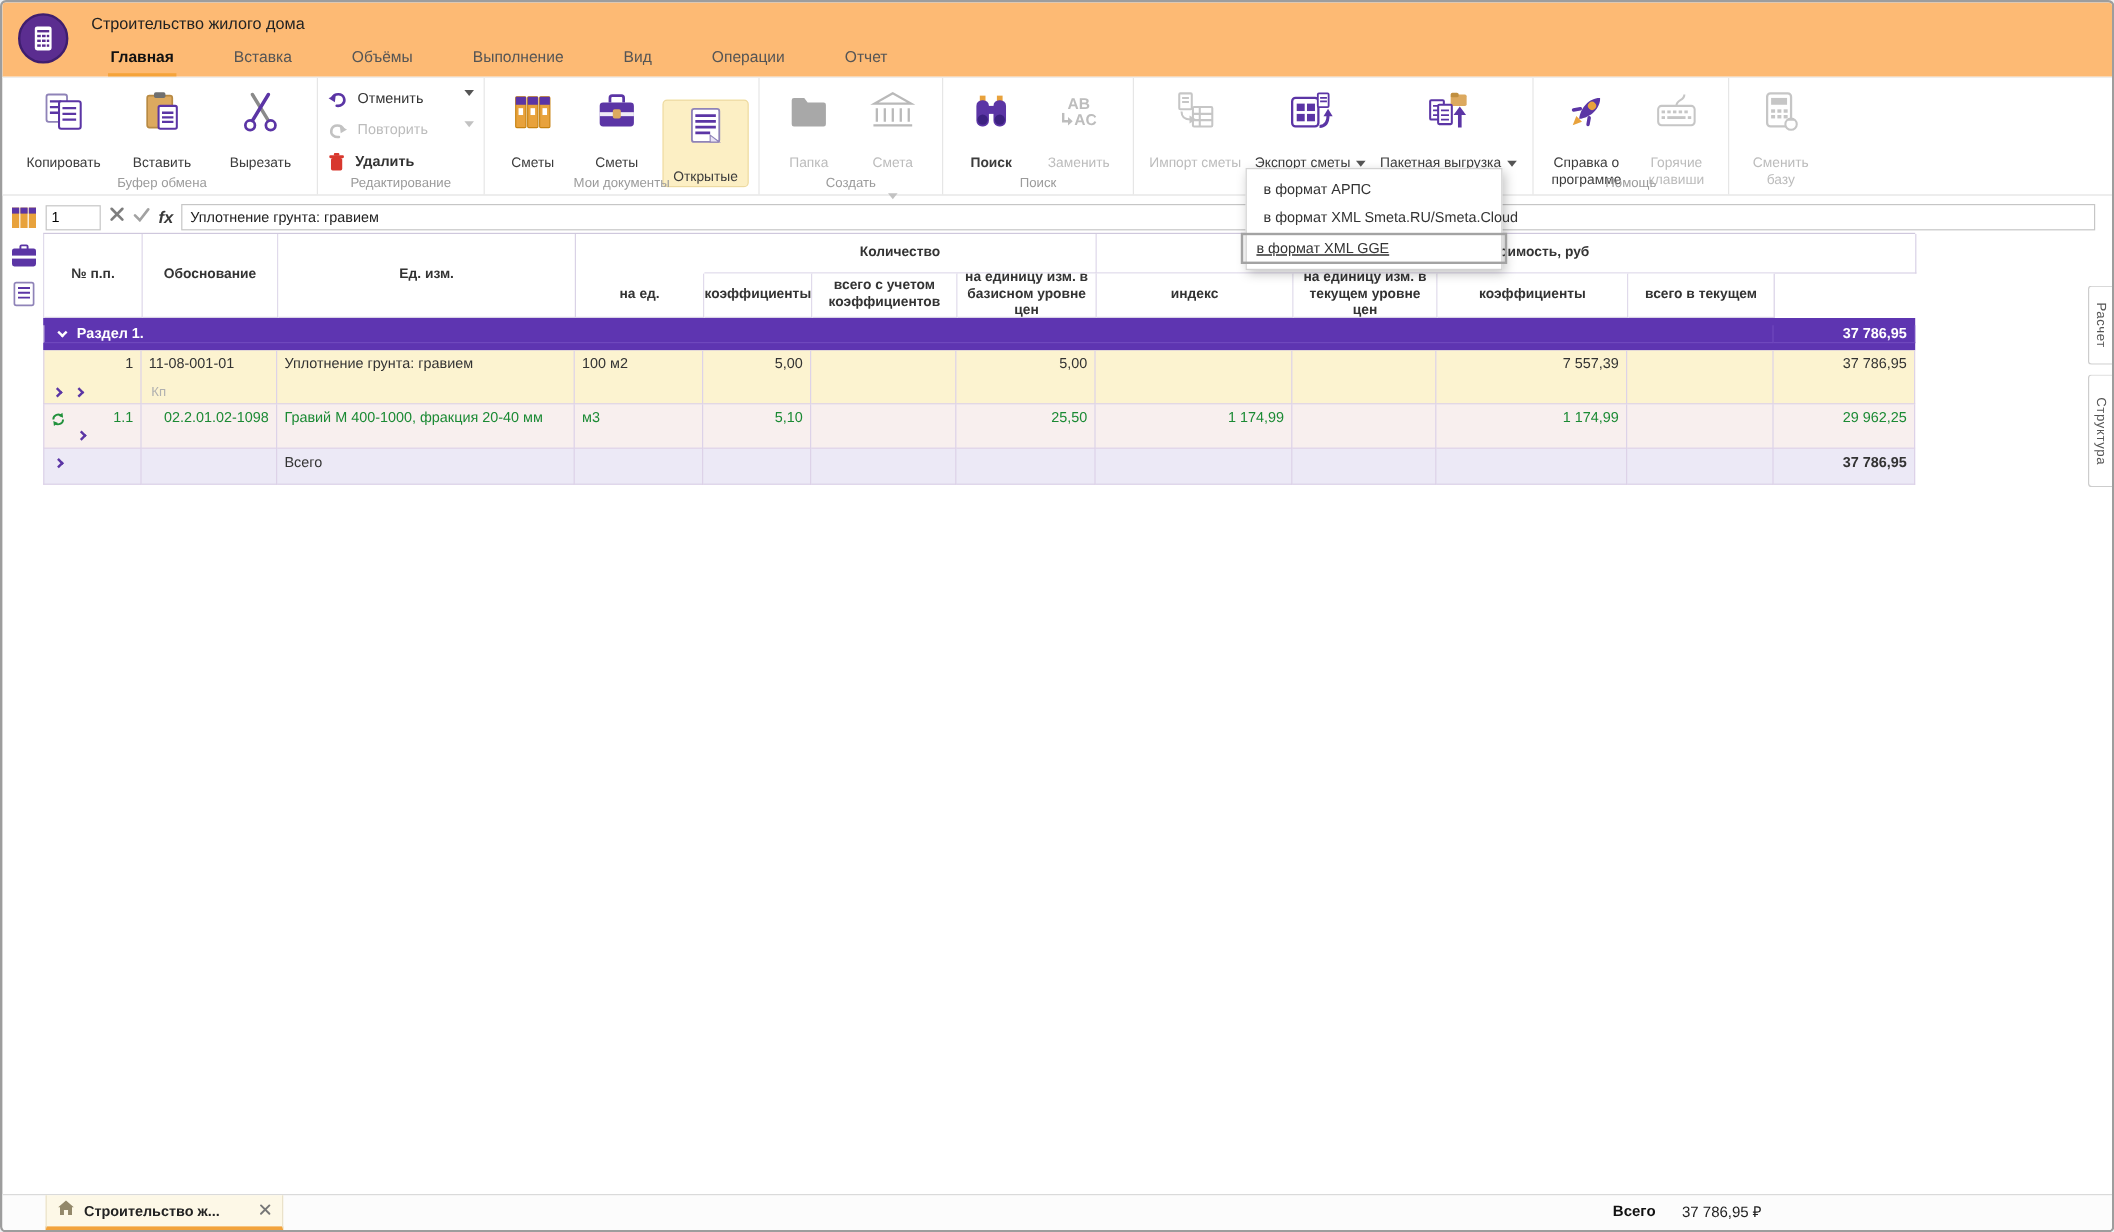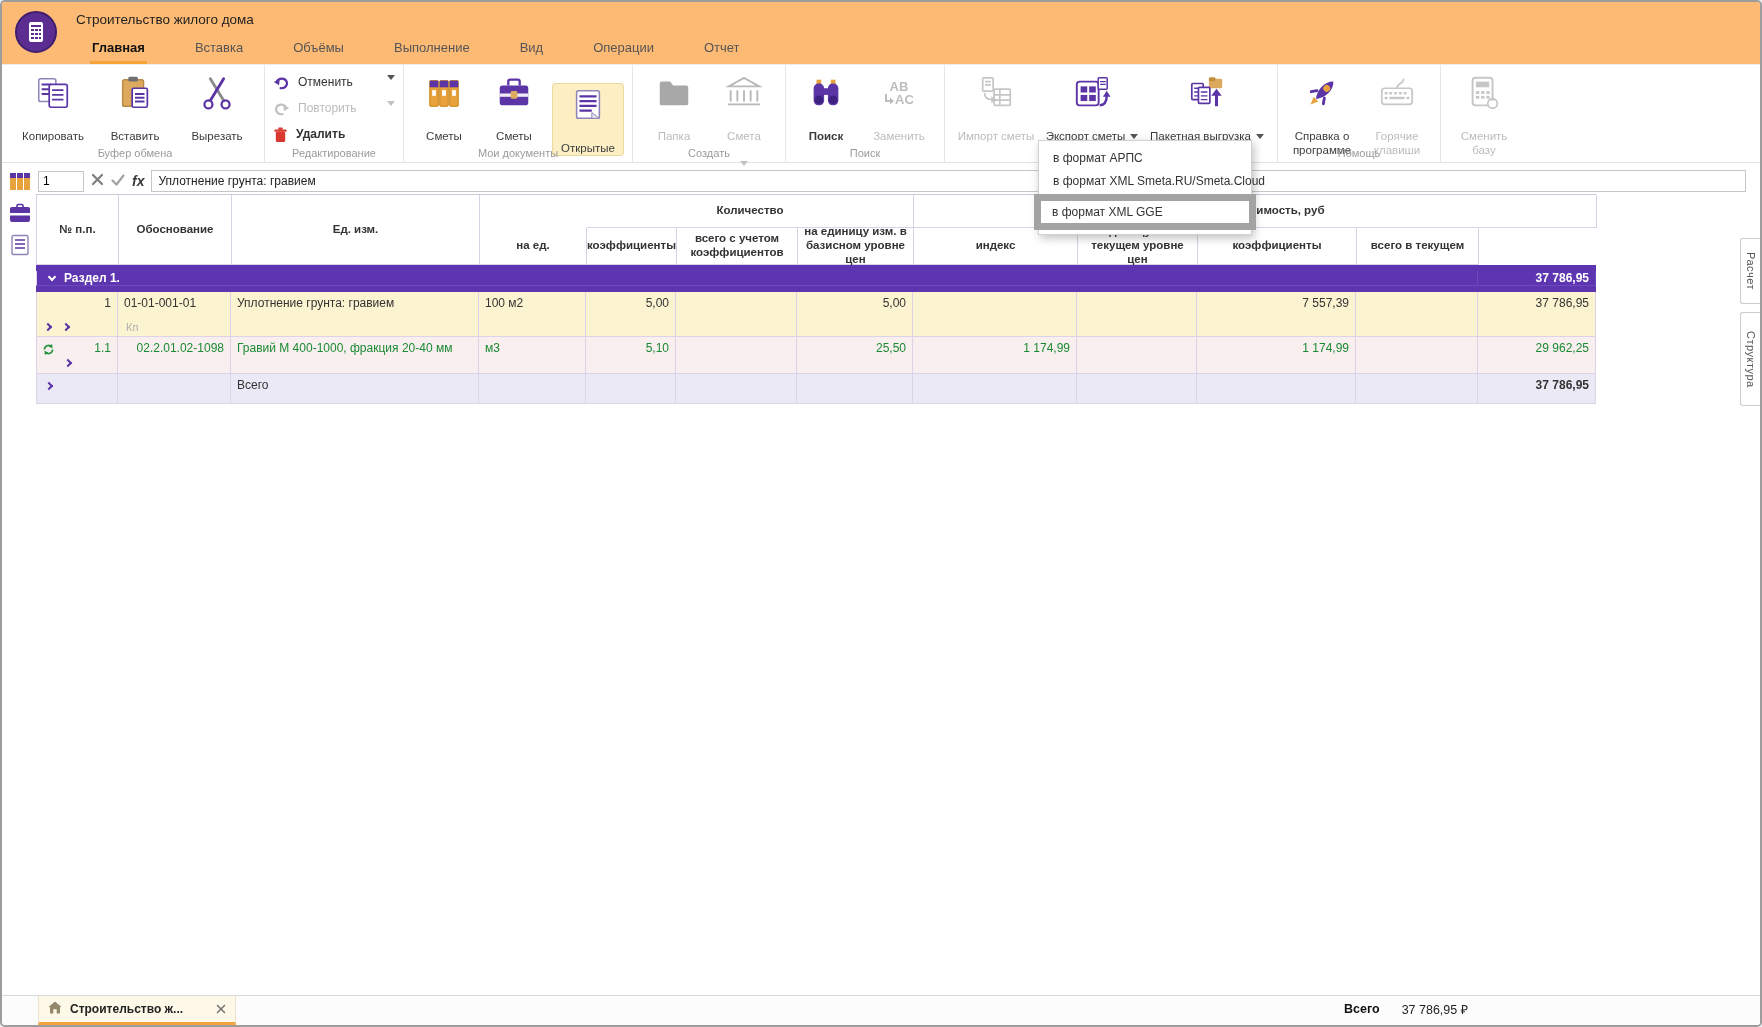--- a/index.html
+++ b/index.html
@@ -68,21 +68,21 @@
   .code-sub { position:absolute; left:8px; bottom:3px; color:#b0b0b0; font-size:11px; }
   .chev-bl { position:absolute; left:8px; bottom:6px; display:flex; gap:12px; }
   .loopico { position:absolute; left:5px; top:6px; }
   .chev-mat { position:absolute; left:28px; bottom:4px; }
   .bold { font-weight:bold; }
 
   
   .menu { position:absolute; left:1036px; top:138px; width:214px; background:#fff; border:1px solid #d2d2d2;
           box-shadow:2px 3px 9px rgba(0,0,0,.25); padding:5px 0 4px; z-index:60; }
   .mi { height:23px; display:flex; align-items:center; padding-left:14px; font-size:12px; color:#333; white-space:nowrap; }
-  .mi-box { border:7px solid #a3a3a3; margin:2px -5px 0; }
+  .mi-box { border:2px solid #a3a3a3; margin:2px -5px 0;text-decoration:underline; }
   .mi-box .mi { padding-left:11px; height:22px; }
 
   
   .side-tab { position:absolute; right:0; width:20px; border:1px solid #cdcdcd; border-right:none;
               border-radius:3px 0 0 3px; background:#fff; color:#555; font-size:11px;
               writing-mode:vertical-rl; display:flex; align-items:center; justify-content:center; letter-spacing:.5px; }
   .st-calc { top:236px; height:66px; }
   .st-str  { top:310px; height:94px; }
 
   
@@ -526,21 +526,21 @@
       <div class="c tot">37 786,95</div>
     </div>
 
     <div class="trow r-item">
       <div class="c num-r"><span>1</span>
         <span class="chev-bl">
             <span class="chr"></span>
             <span class="chr"></span>
           </span>
       </div>
-      <div class="c"><span>01-01-001-01</span>
+      <div class="c"><span>11-08-001-01</span>
         <span class="code-sub">Кп</span></div>
       <div class="c">Уплотнение грунта: гравием</div>
       <div class="c">100 м2</div>
       <div class="c num-r">5,00</div>
       <div class="c"></div>
       <div class="c num-r">5,00</div>
       <div class="c"></div>
       <div class="c"></div>
       <div class="c num-r">7 557,39</div>
       <div class="c"></div>

